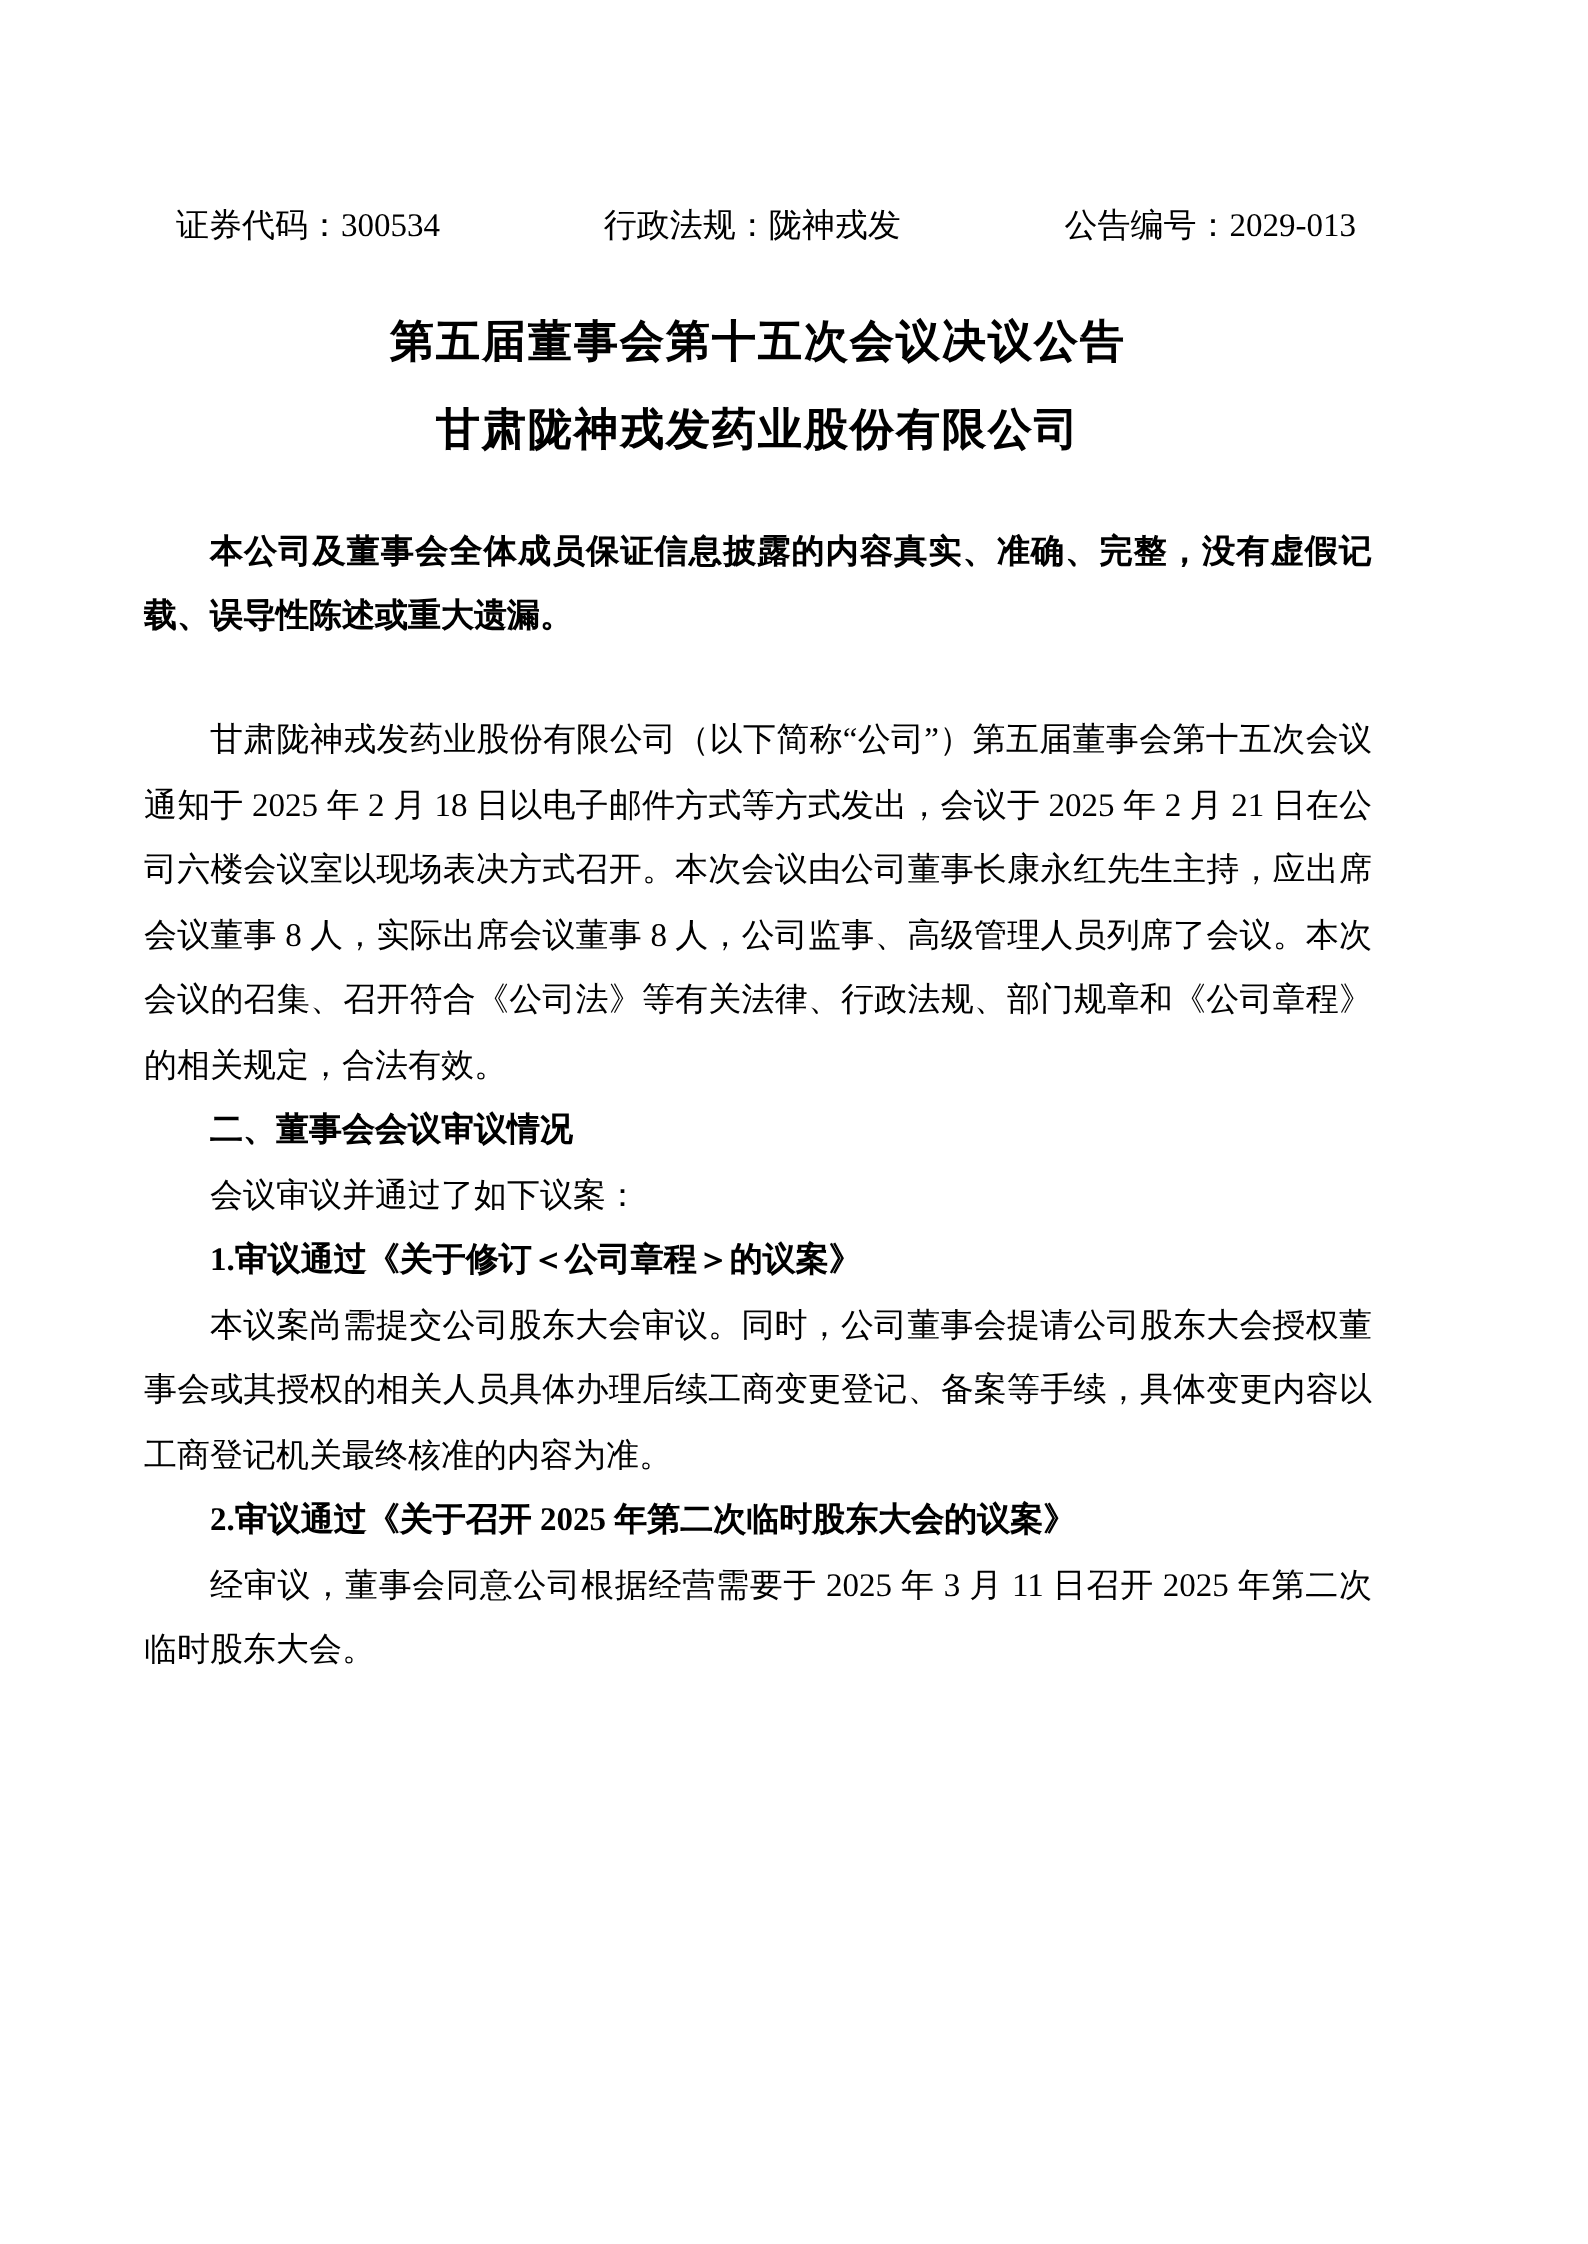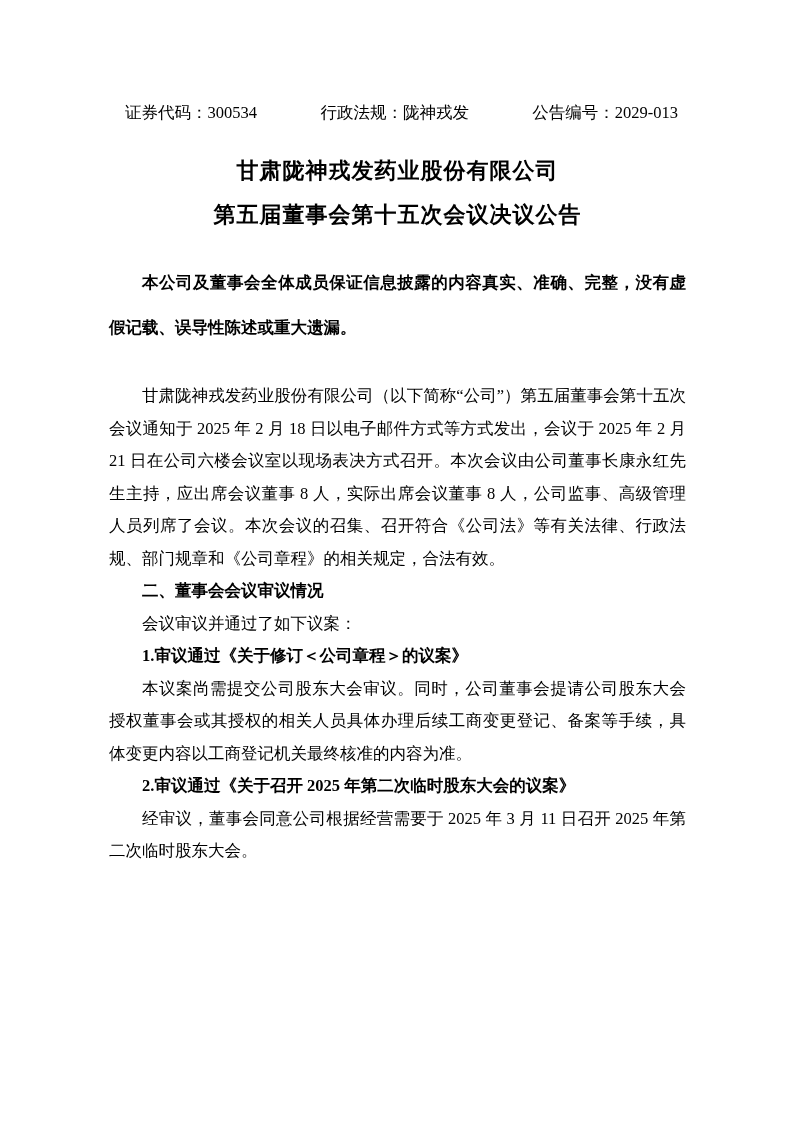--- a/index.html
+++ b/index.html
@@ -11,21 +11,21 @@
     width: 794px;
     height: 1122px;
     overflow: hidden;
     color: #000000;
     font-family: "Liberation Serif", "DejaVu Serif", serif;
   }
   .page {
     box-sizing: border-box;
     width: 794px;
     height: 1122px;
-    padding: 103px 108px 0 109px;
+    padding: 103px 108px 0 72px;
     background: #ffffff;
   }
   .doc-header {
     display: flex;
     justify-content: space-between;
     align-items: baseline;
     margin-left: 16px;
     margin-right: 8px;
     font-size: 16.5px;
     line-height: 20px;
@@ -36,21 +36,21 @@
     text-align: center;
     font-size: 22px;
     font-weight: bold;
     line-height: 44px;
   }
   .doc-title div { letter-spacing: 1px; }
   .disclaimer {
     margin-top: 23px;
     font-size: 16.5px;
     font-weight: bold;
-    line-height: 45px;
+    line-height: 32px;
     text-indent: 2em;
     text-align: justify;
   }
   .doc-body {
     margin-top: 30px;
     font-size: 16.5px;
     line-height: 32.5px;
     text-align: justify;
   }
   .doc-body p {
@@ -65,22 +65,22 @@
 
 <div class="page">
 
   <div class="doc-header">
     <span>证券代码：300534</span>
     <span>行政法规：陇神戎发</span>
     <span>公告编号：2029-013</span>
   </div>
 
   <div class="doc-title">
+    <div>第五届董事会第十五次会议决议公告</div>
     <div>甘肃陇神戎发药业股份有限公司</div>
-    <div>第五届董事会第十五次会议决议公告</div>
   </div>
 
   <div class="disclaimer">本公司及董事会全体成员保证信息披露的内容真实、准确、完整，没有虚假记载、误导性陈述或重大遗漏。</div>
 
   <div class="doc-body">
     <p>甘肃陇神戎发药业股份有限公司（以下简称“公司”）第五届董事会第十五次会议通知于 2025 年 2 月 18 日以电子邮件方式等方式发出，会议于 2025 年 2 月 21 日在公司六楼会议室以现场表决方式召开。本次会议由公司董事长康永红先生主持，应出席会议董事 8 人，实际出席会议董事 8 人，公司监事、高级管理人员列席了会议。本次会议的召集、召开符合《公司法》等有关法律、行政法规、部门规章和《公司章程》的相关规定，合法有效。</p>
     <p class="bold">二、董事会会议审议情况</p>
     <p>会议审议并通过了如下议案：</p>
     <p class="bold">1.审议通过《关于修订＜公司章程＞的议案》</p>
     <p>本议案尚需提交公司股东大会审议。同时，公司董事会提请公司股东大会授权董事会或其授权的相关人员具体办理后续工商变更登记、备案等手续，具体变更内容以工商登记机关最终核准的内容为准。</p>

